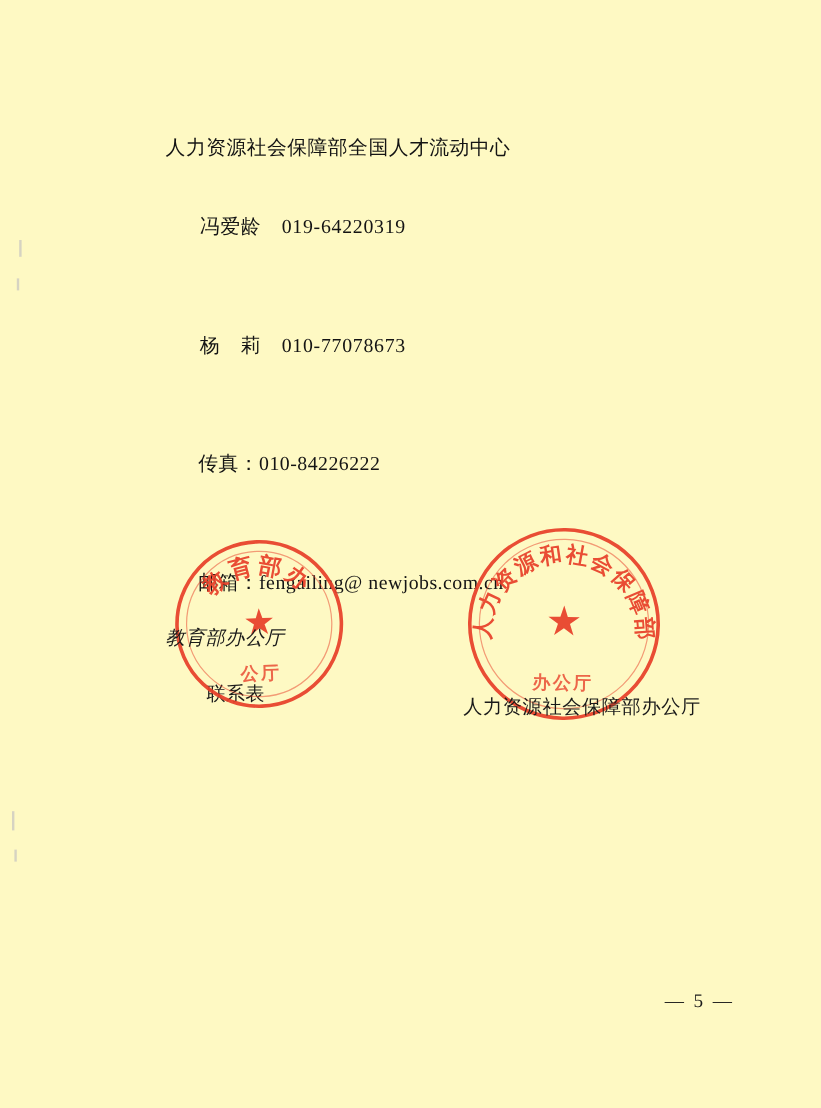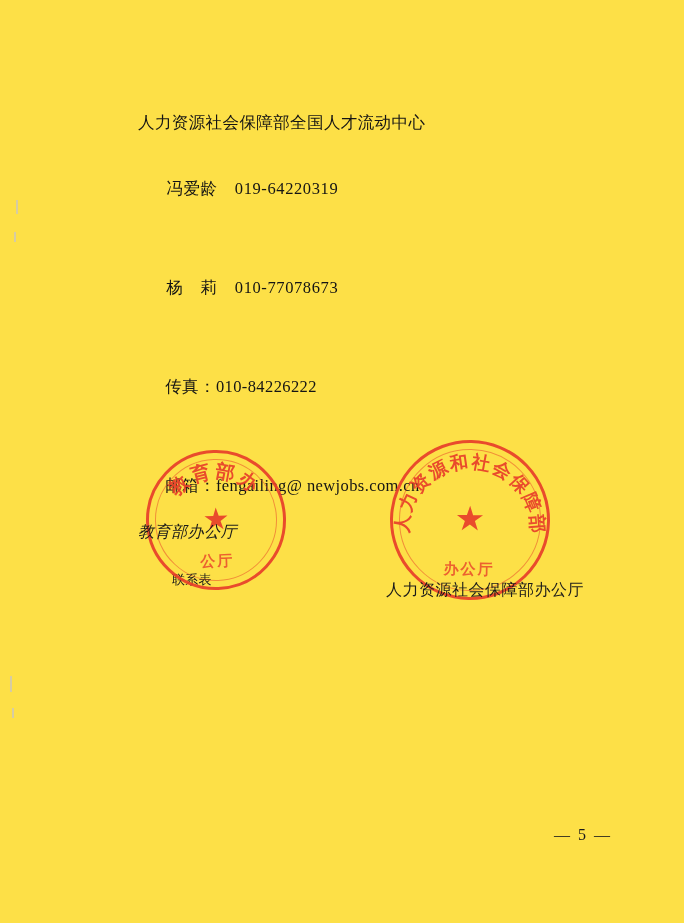--- a/index.html
+++ b/index.html
@@ -11,21 +11,21 @@
     height: 923px;
     background: #ffffff;
     font-family: "Liberation Serif", serif;
     color: #1a1a1a;
     position: relative;
     overflow: hidden;
   }
   .page {
     position: absolute;
     inset: 0;
-    background: #fde047;
+    background: #fef9c3;
   }
   
   .scan-mark {
     position: absolute;
     background: #c8c6c2;
     opacity: .75;
   }
   .content {
     position: absolute;
     left: 138px;
@@ -44,24 +44,25 @@
   }
   .attachment {
     margin-top: 28px;
   }
   .attachment .l1 {
     font-size: 16.5px;
     line-height: 33px;
     letter-spacing: .2px;
   }
   .attachment .l2 {
-    font-size: 13px;
+    font-size: 16px;
     line-height: 33px;
     letter-spacing: .2px;
     padding-left: 34px;
+    font-family: Liberation Mono, monospace;
   }
 
   
   .sign-area {
     position: absolute;
     left: 138px;
     top: 440px;
     width: 470px;
     height: 180px;
   }

